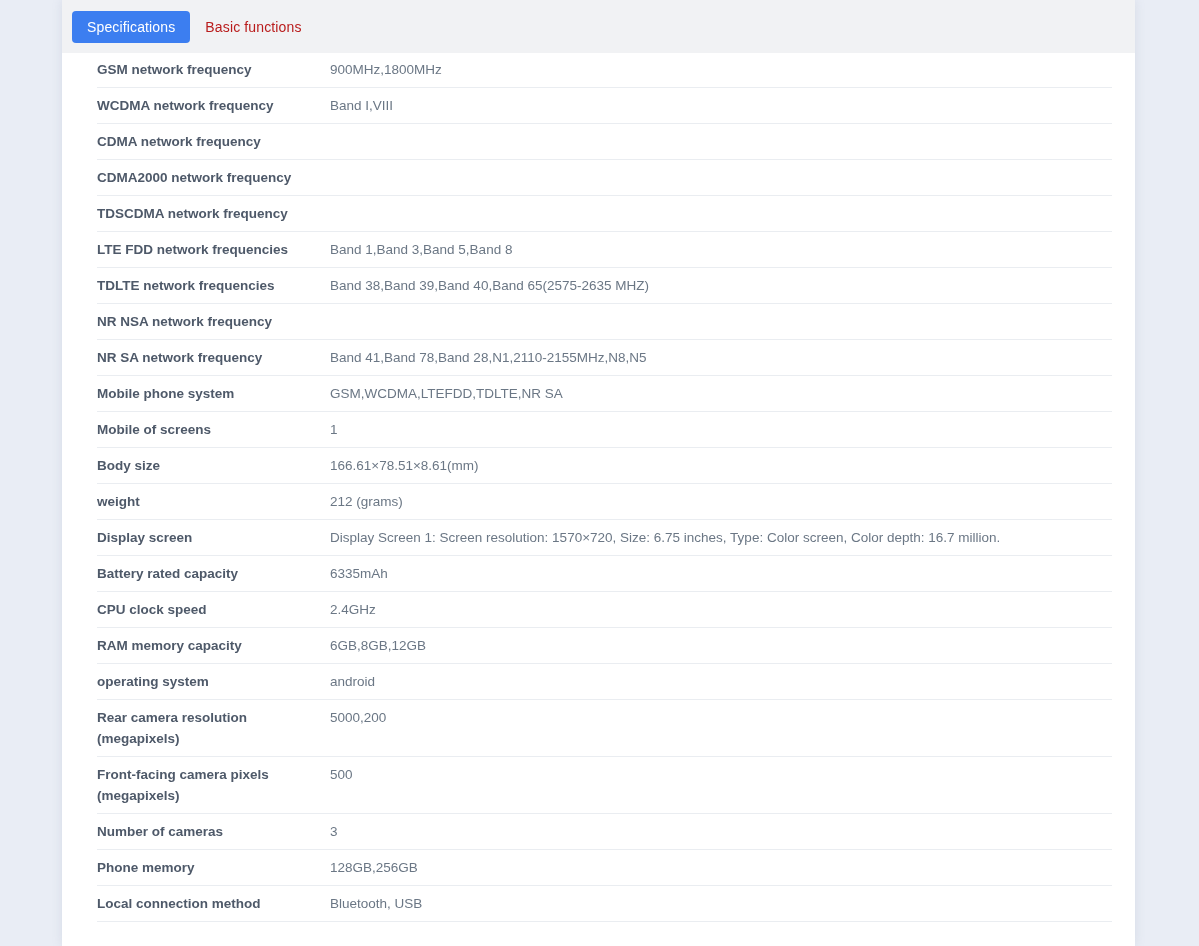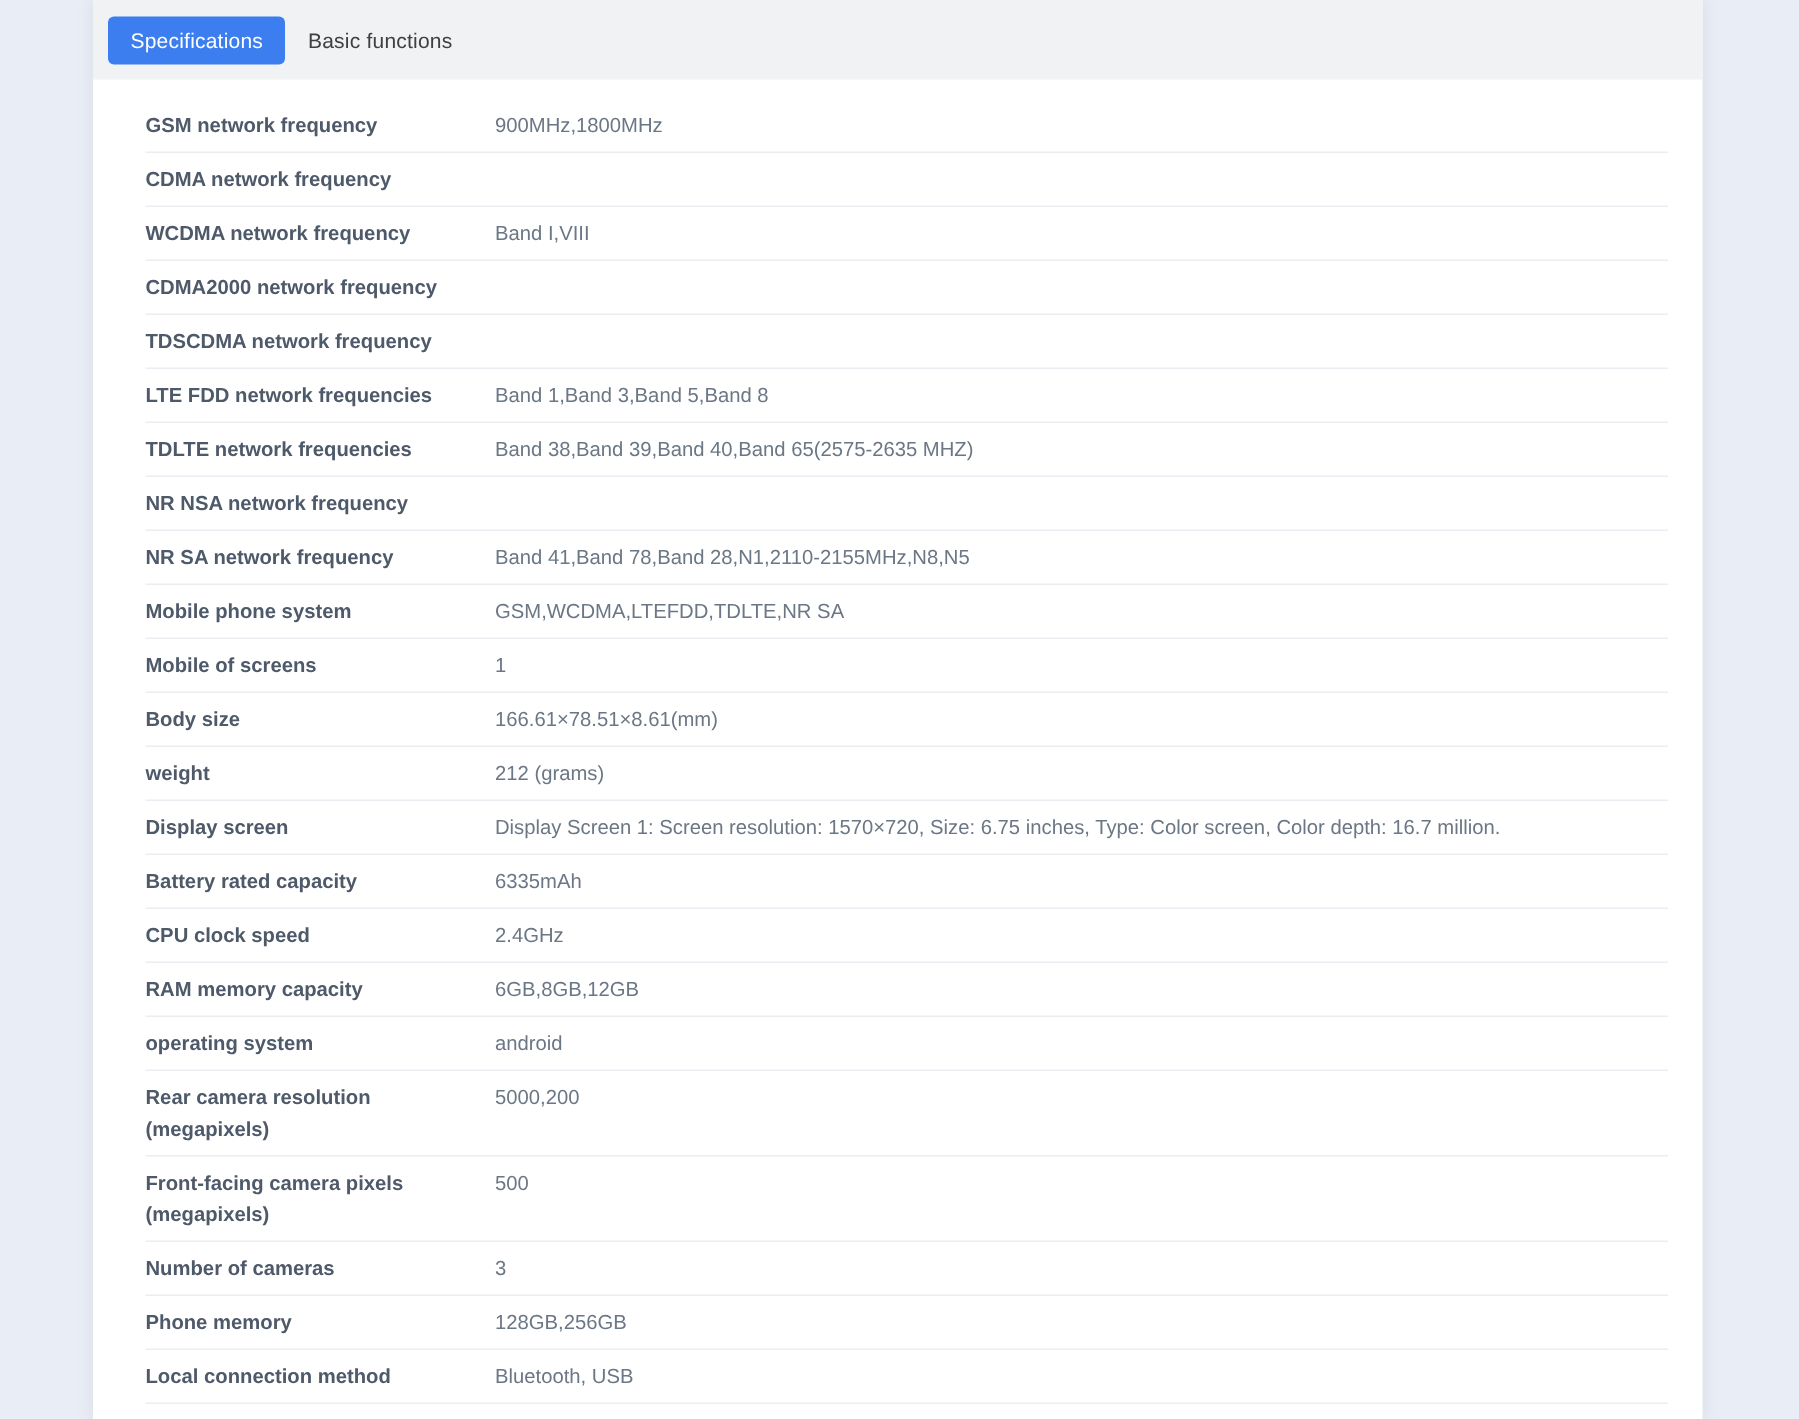--- a/index.html
+++ b/index.html
@@ -51,42 +51,42 @@
     white-space: nowrap;
     letter-spacing: 0.01em;
   }
 
   .tab.active {
     background: #3c7ef0;
     color: #ffffff;
   }
 
   .tab.inactive {
-    color: #404040;
+    color: #b91c1c;
     background: transparent;
     text-align: right;
   }
 
   
   .spec-table {
     padding: 0 23px 0 35px;
     box-sizing: border-box;
   }
 
   .spec-row {
     display: flex;
     align-items: flex-start;
     border-bottom: 1px solid #eaedf1;
     box-sizing: border-box;
     padding: 7px 0 7px 0;
     min-height: 30px;
   }
 
   .spec-row:first-child {
-    padding-top: 20px;
+    padding-top: 6px;
   }
 
   .spec-label {
     width: 233px;
     flex: none;
     font-size: 13.5px;
     font-weight: bold;
     color: #4e5969;
     line-height: 21px;
     padding-right: 10px;
@@ -115,28 +115,28 @@
         <span>Basic functions</span>
       </div>
     </div>
 
     <div class="spec-table" id="spec-table">
         <div class="spec-row">
           <div class="spec-label">GSM network frequency</div>
           <div class="spec-value">900MHz,1800MHz</div>
         </div>
         <div class="spec-row">
-          <div class="spec-label">CDMA network frequency</div>
-          <div class="spec-value"></div>
-        </div>
-        <div class="spec-row">
           <div class="spec-label">WCDMA network frequency</div>
           <div class="spec-value">Band I,VIII</div>
         </div>
         <div class="spec-row">
+          <div class="spec-label">CDMA network frequency</div>
+          <div class="spec-value"></div>
+        </div>
+        <div class="spec-row">
           <div class="spec-label">CDMA2000 network frequency</div>
           <div class="spec-value"></div>
         </div>
         <div class="spec-row">
           <div class="spec-label">TDSCDMA network frequency</div>
           <div class="spec-value"></div>
         </div>
         <div class="spec-row">
           <div class="spec-label">LTE FDD network frequencies</div>
           <div class="spec-value">Band 1,Band 3,Band 5,Band 8</div>

